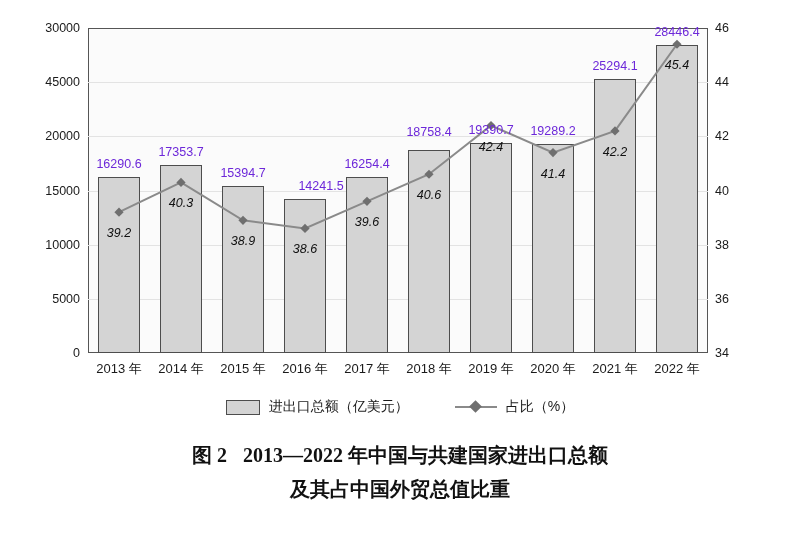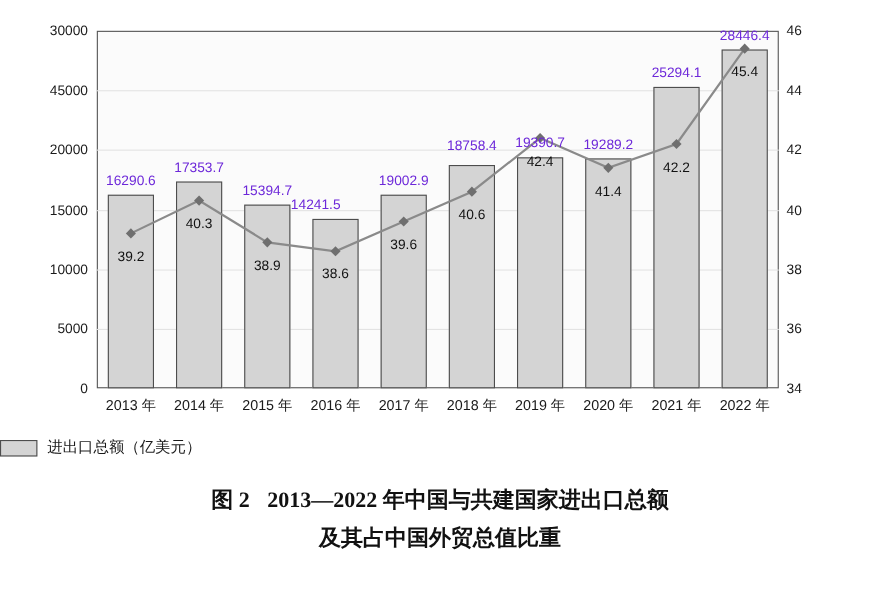--- a/index.html
+++ b/index.html
@@ -91,20 +91,21 @@
     text-align: center;
     white-space: nowrap;
     color: #6d28d9;
   }
   .pct-value {
     position: absolute;
     font-size: 12.5px;
     text-align: center;
     white-space: nowrap;
     color: #111;
+    font-style: italic;
   }
   #line-svg {
     position: absolute;
     left: 0;
     top: 0;
     width: 620px;
     height: 325px;
     overflow: visible;
   }
 
@@ -124,20 +125,21 @@
     white-space: nowrap;
   }
 
   
   #legend {
     position: absolute;
     left: 0;
     top: 398px;
     width: 800px;
     display: flex;
+    justify-content: center;
     align-items: center;
     gap: 46px;
   }
   .legend-entry {
     display: flex;
     align-items: center;
     gap: 9px;
     font-size: 14px;
   }
   .legend-swatch-bar {
@@ -233,22 +235,22 @@
         <polygon points="341,141.64999999999995 345.6,146.24999999999994 341,150.84999999999994 336.4,146.24999999999994" fill="#6f6f6f"></polygon>
         <polygon points="403,92.90000000000006 407.6,97.50000000000006 403,102.10000000000005 398.4,97.50000000000006" fill="#6f6f6f"></polygon>
         <polygon points="465,119.98333333333338 469.6,124.58333333333337 465,129.18333333333337 460.4,124.58333333333337" fill="#6f6f6f"></polygon>
         <polygon points="527,98.3166666666666 531.6,102.9166666666666 527,107.5166666666666 522.4,102.9166666666666" fill="#6f6f6f"></polygon>
         <polygon points="589,11.650000000000057 593.6,16.250000000000057 589,20.85000000000006 584.4,16.250000000000057" fill="#6f6f6f"></polygon>
       </svg>
     <div id="bar-values">
         <div class="bar-value" style="width: 80px; left: -9px; top: 128.518px;">16290.6</div>
         <div class="bar-value" style="width: 80px; left: 53px; top: 117.002px;">17353.7</div>
         <div class="bar-value" style="width: 80px; left: 115px; top: 138.224px;">15394.7</div>
-        <div class="bar-value" style="width: 80px; left: 159px; top: 150.717px;">14241.5</div>
-        <div class="bar-value" style="width: 80px; left: 239px; top: 128.911px;">19002.9</div>
+        <div class="bar-value" style="width: 80px; left: 193px; top: 150.717px;">14241.5</div>
+        <div class="bar-value" style="width: 80px; left: 239px; top: 128.911px;">16254.4</div>
         <div class="bar-value" style="width: 80px; left: 301px; top: 97px;">18758.4</div>
         <div class="bar-value" style="width: 80px; left: 363px; top: 94.9341px;">19390.7</div>
         <div class="bar-value" style="width: 80px; left: 425px; top: 96.0337px;">19289.2</div>
         <div class="bar-value" style="width: 80px; left: 487px; top: 30.9806px;">25294.1</div>
         <div class="bar-value" style="width: 80px; left: 549px; top: -3.16933px;">28446.4</div>
       </div>
     <div id="pct-values">
         <div class="pct-value" style="width: 70px; left: -4px; top: 198.167px;">39.2</div>
         <div class="pct-value" style="width: 70px; left: 58px; top: 168.375px;">40.3</div>
         <div class="pct-value" style="width: 70px; left: 120px; top: 206.292px;">38.9</div>
@@ -283,20 +285,27 @@
       <div class="x-label" style="width: 80px; left: 425px;">2020 年</div>
       <div class="x-label" style="width: 80px; left: 487px;">2021 年</div>
       <div class="x-label" style="width: 80px; left: 549px;">2022 年</div>
     </div>
 
   <div id="legend">
     <div class="legend-entry">
       <span class="legend-swatch-bar"></span>
       <span>进出口总额（亿美元）</span>
     </div>
+    <div class="legend-entry">
+      <span class="legend-swatch-line">
+        <span class="lseg"></span>
+          <span class="ldot"></span>
+      </span>
+      <span>占比（%）</span>
+    </div>
   </div>
 
   <div id="caption">
     <div class="line1">
       <span class="figlabel">图 2</span><span>2013—2022 年中国与共建国家进出口总额</span>
     </div>
     <div class="line2">及其占中国外贸总值比重</div>
   </div>
 
 </div>

